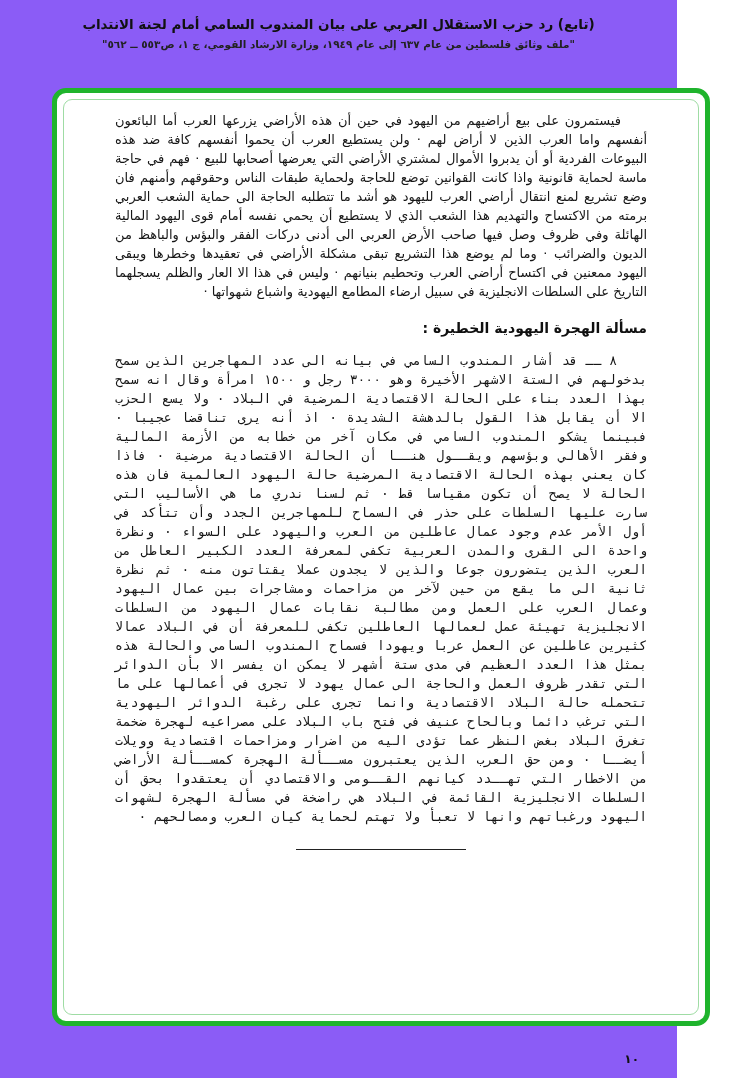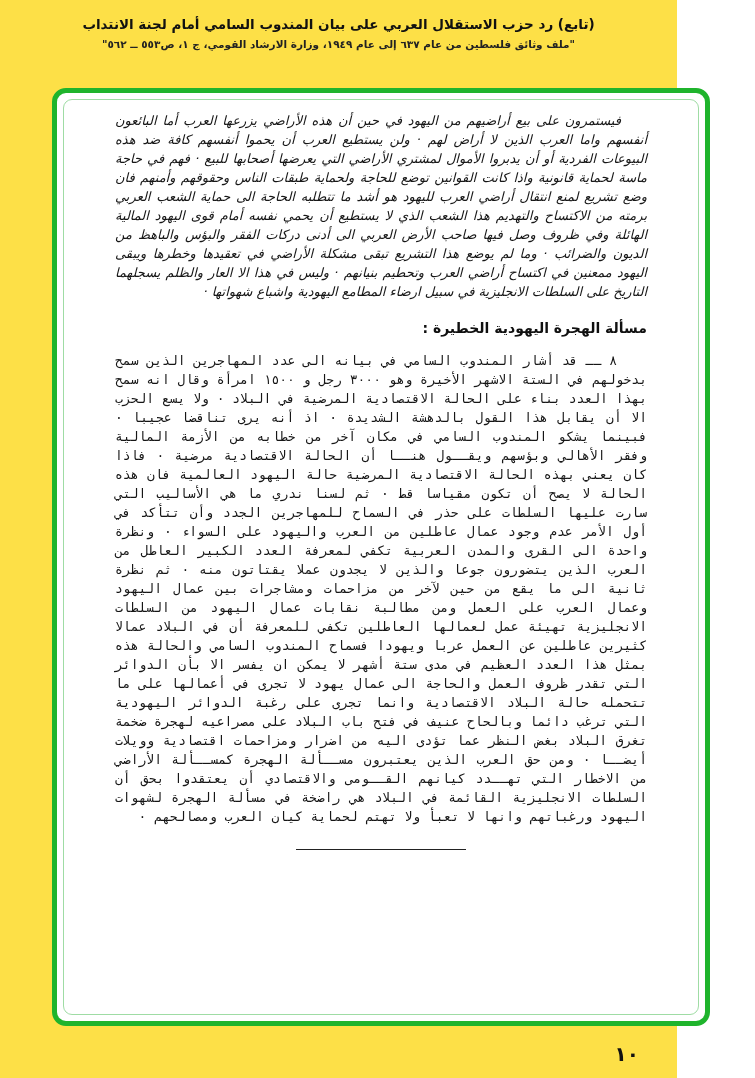--- a/index.html
+++ b/index.html
@@ -9,21 +9,21 @@
     height: 1078px;
     position: relative;
     font-family: "DejaVu Sans", sans-serif;
     color: #1b1b1b;
     overflow: hidden;
   }
   .page {
     width: 677px;
     height: 1078px;
     position: relative;
-    background: #fde047;
+    background: #8b5cf6;
   }
   .doc-header {
     direction: rtl;
     text-align: center;
     padding-top: 14px;
   }
   .doc-title {
     font-size: 13.5px;
     font-weight: bold;
     color: #111111;
@@ -61,42 +61,42 @@
     right: 58px;
     top: 18px;
     direction: rtl;
     text-align: justify;
     text-align-last: right;
     font-size: 13px;
     line-height: 19px;
     color: #161616;
   }
   .para { margin-bottom: 2px; }
-  .para-first { text-indent: 26px; font-style: italic; }
+  .para-first { text-indent: 26px; }
   .section-heading {
     direction: rtl;
     text-align: center;
     font-weight: bold;
     font-size: 14px;
     margin: 18px 0 14px 0;
     color: #101010;
   }
   .para-numbered { text-indent: 30px; font-family: Liberation Mono, monospace; }
   .end-rule {
     margin: 22px auto 0 auto;
     width: 170px;
     border: 0;
     border-top: 1.5px solid #222222;
   }
   .page-number {
     position: absolute;
     right: 38px;
     bottom: 12px;
     direction: rtl;
-    font-size: 20px;
+    font-size: 12px;
     font-weight: bold;
     color: #111111;
   }
 </style>
 </head>
 <body>
 
 <div class="page">
 
   <div class="doc-header">

